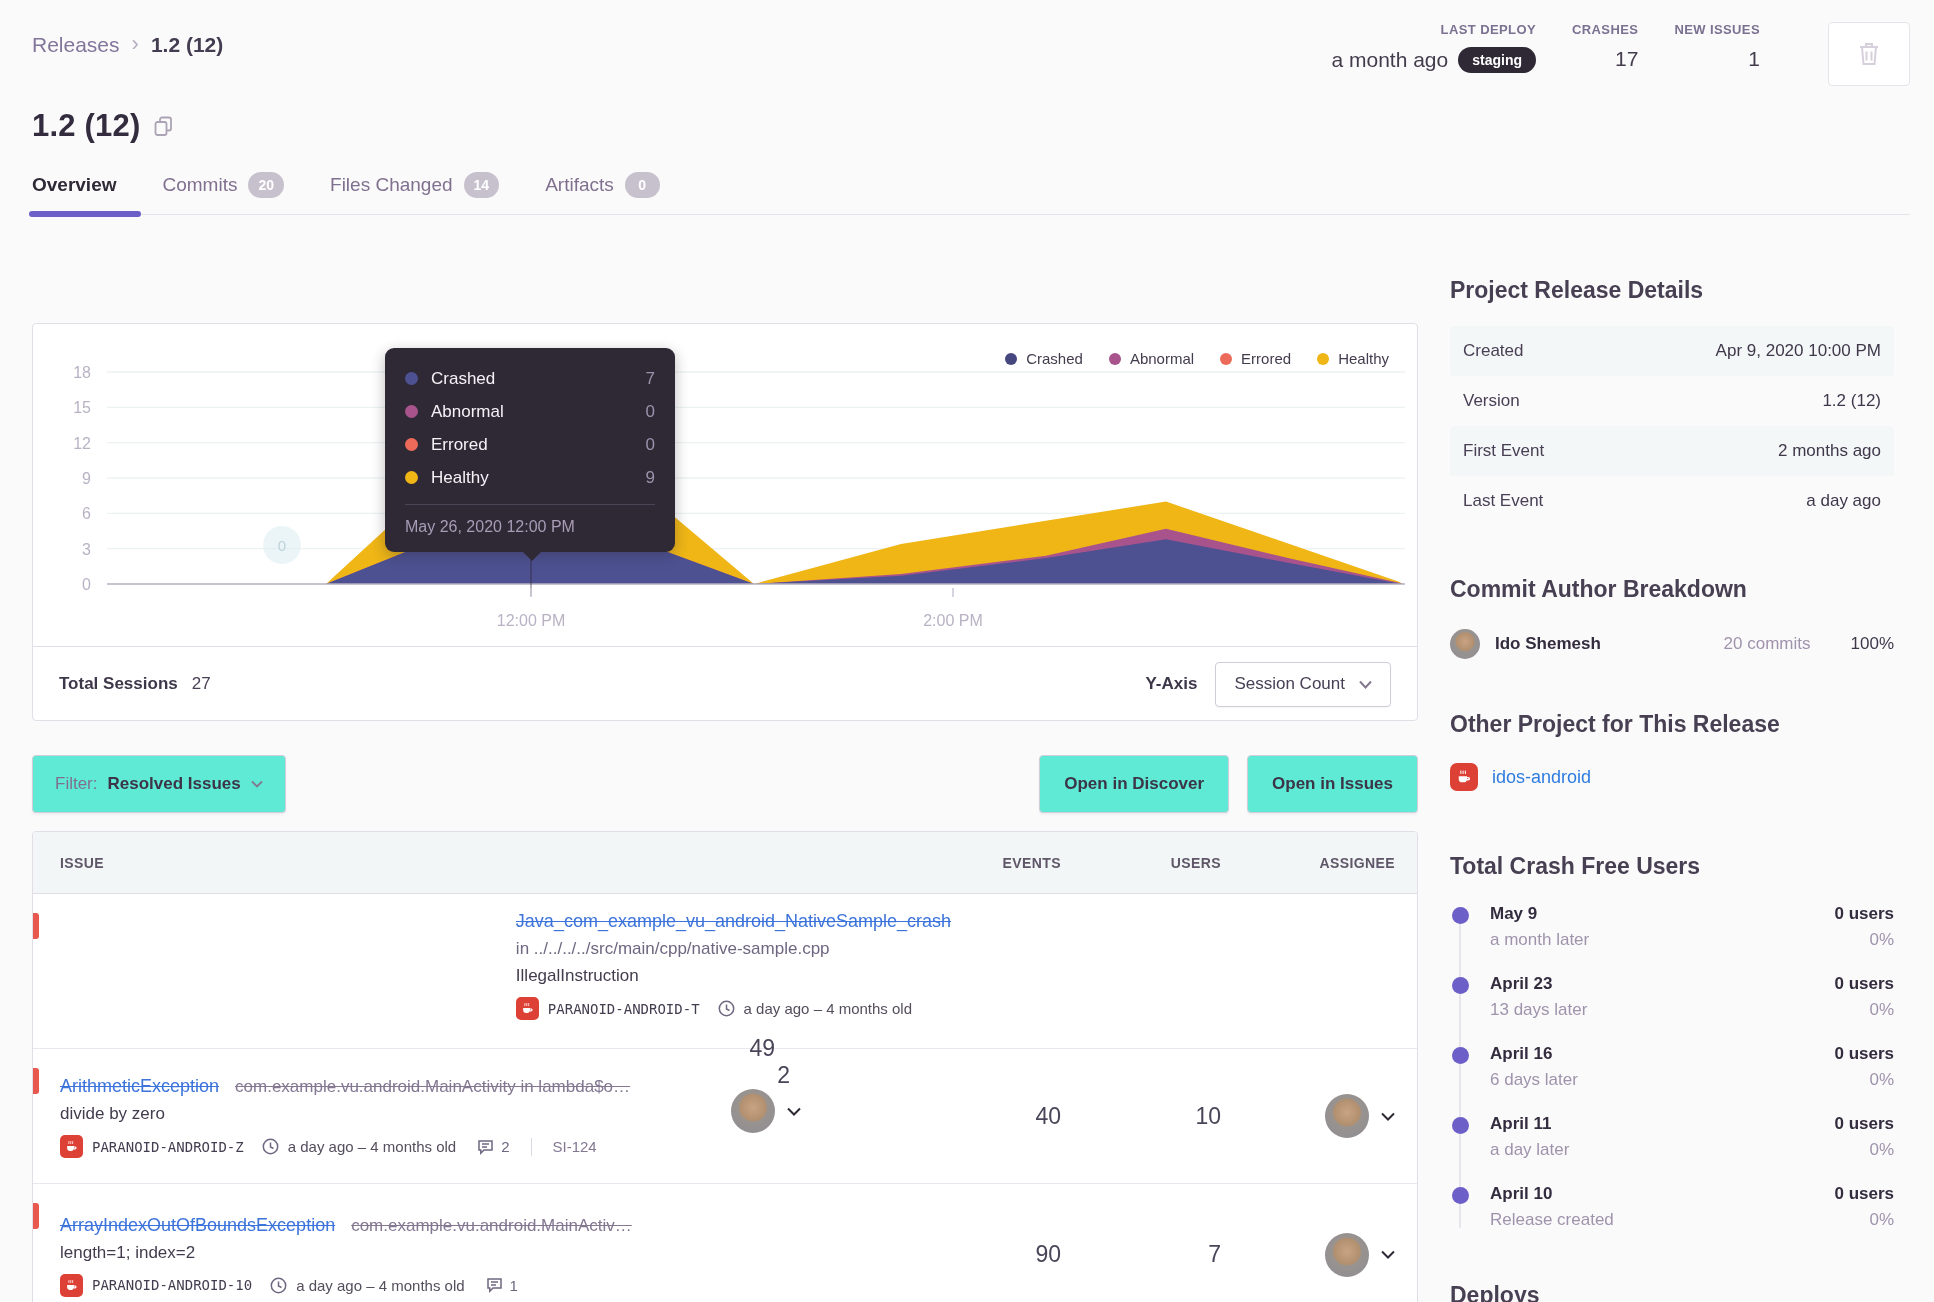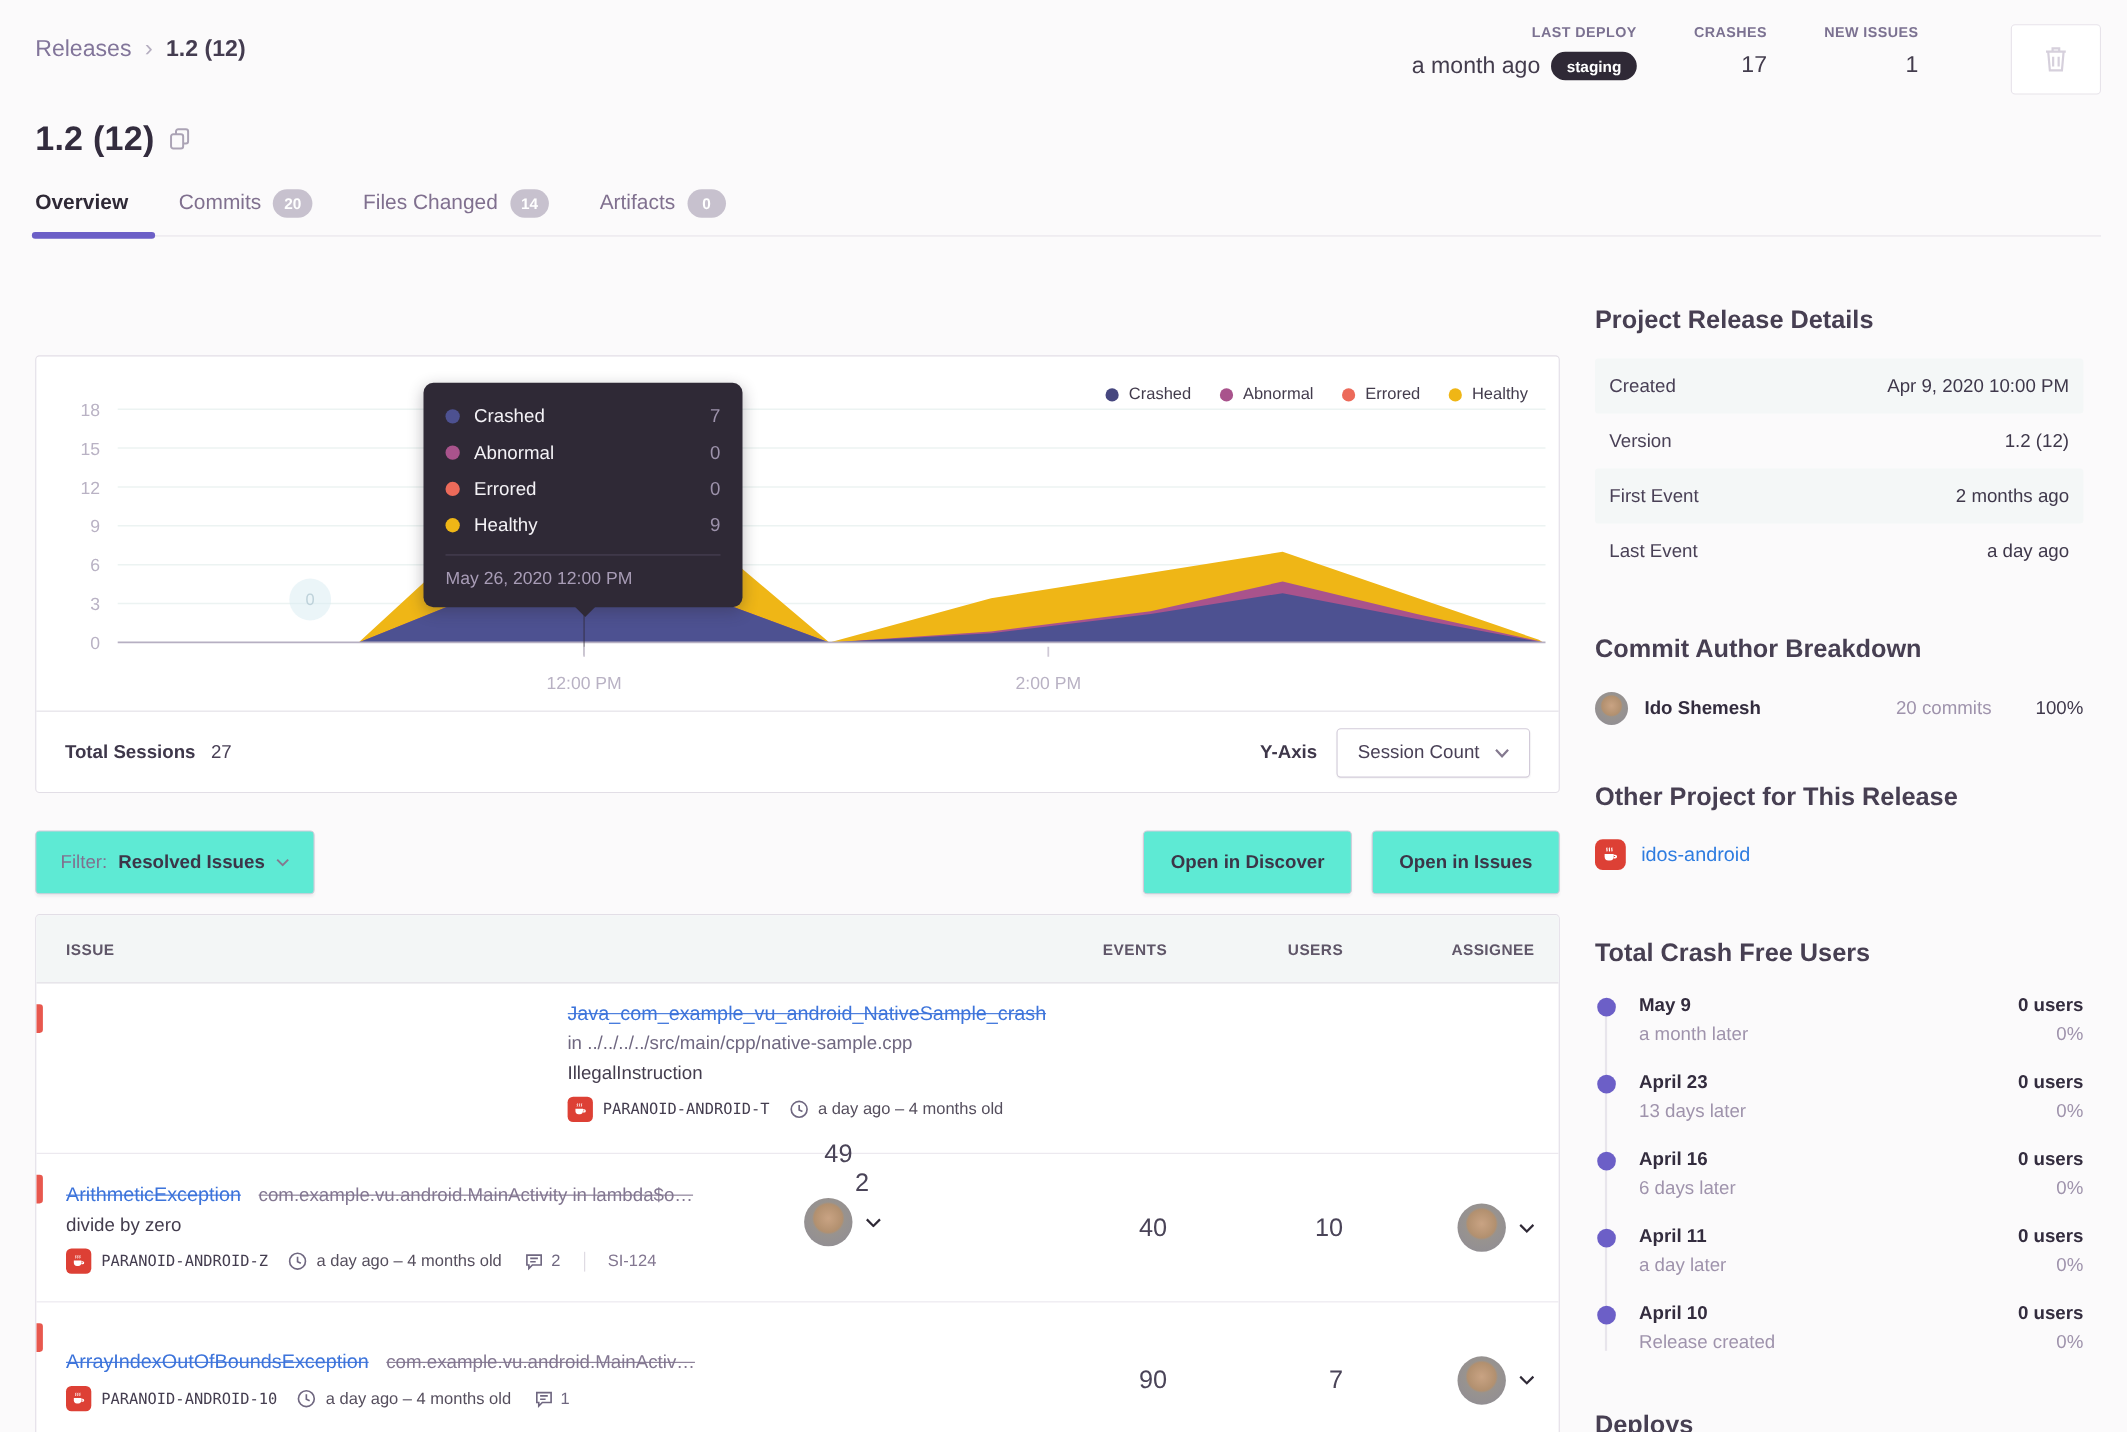--- a/index.html
+++ b/index.html
@@ -9,21 +9,21 @@
     background:#fbfafb; color:#494056;
   }
   .page { width:1934px; height:1302px; padding:22px 24px 0 32px; }
 
   
   .topbar { display:flex; justify-content:space-between; align-items:flex-start; }
   .breadcrumb { display:flex; align-items:center; gap:12px; padding-top:10px; font-size:21px; }
   .crumb-root { color:#82759a; cursor:pointer; }
   .crumb-sep { color:#b5aec0; font-size:22px; transform:translateY(-1px); }
   .crumb-current { color:#443c50; font-weight:600; }
-  .head-stats { display:flex; align-items:flex-start; gap:52px; }
+  .head-stats { display:flex; align-items:flex-start; gap:36px; }
   .stat { display:flex; flex-direction:column; align-items:flex-end; gap:10px; }
   .stat-label { font-size:13px; font-weight:700; letter-spacing:.4px; color:#7b7191; }
   .stat-value { font-size:21px; color:#433c4d; display:flex; align-items:center; gap:10px; }
   .env-pill { background:#2f2936; color:#fff; font-size:14px; font-weight:600; padding:5px 14px; border-radius:16px; }
   .trash-btn { margin-left:32px; width:82px; height:64px; background:#fff; border:1px solid #e7e3ea; border-radius:4px; display:flex; align-items:center; justify-content:center; cursor:pointer; }
   .trash-btn svg { stroke:#d6d0dc; }
 
   
   .title-row { margin-top:22px; display:flex; align-items:center; gap:14px; }
   .title-row h1 { font-size:31px; font-weight:600; color:#332c3e; letter-spacing:.2px; }
@@ -396,20 +396,21 @@
           </div>
         </div>
 
         <div class="issue-row" style="height:141px;">
           <div class="unhandled-bar"></div>
           <div class="issue-cell">
             <div class="issue-title-line">
               <a class="issue-link">ArrayIndexOutOfBoundsException</a>
               <a class="issue-suffix">com.example.vu.android.MainActiv…</a>
             </div>
+            <div class="issue-message">length=1; index=2</div>
             <div class="issue-meta">
               <span class="java-badge">
                 <svg width="15" height="15" viewBox="0 0 24 24">
                     <path fill="#fff" d="M5 11h11v3.5A4.5 4.5 0 0 1 11.5 19h-2A4.5 4.5 0 0 1 5 14.5z"></path>
                     <path fill="#fff" d="M16 12h1.8a2.3 2.3 0 0 1 0 4.6H16v-1.8h1.5a.6.6 0 0 0 0-1.2H16z"></path>
                     <path fill="none" stroke="#fff" stroke-width="1.4" stroke-linecap="round" d="M7.8 4c-.9 1.4.9 2 0 3.4M10.8 4c-.9 1.4.9 2 0 3.4M13.8 4c-.9 1.4.9 2 0 3.4"></path>
                   </svg>
               </span>
               <span class="proj-slug">PARANOID-ANDROID-10</span>
               <span class="clock-icon">

